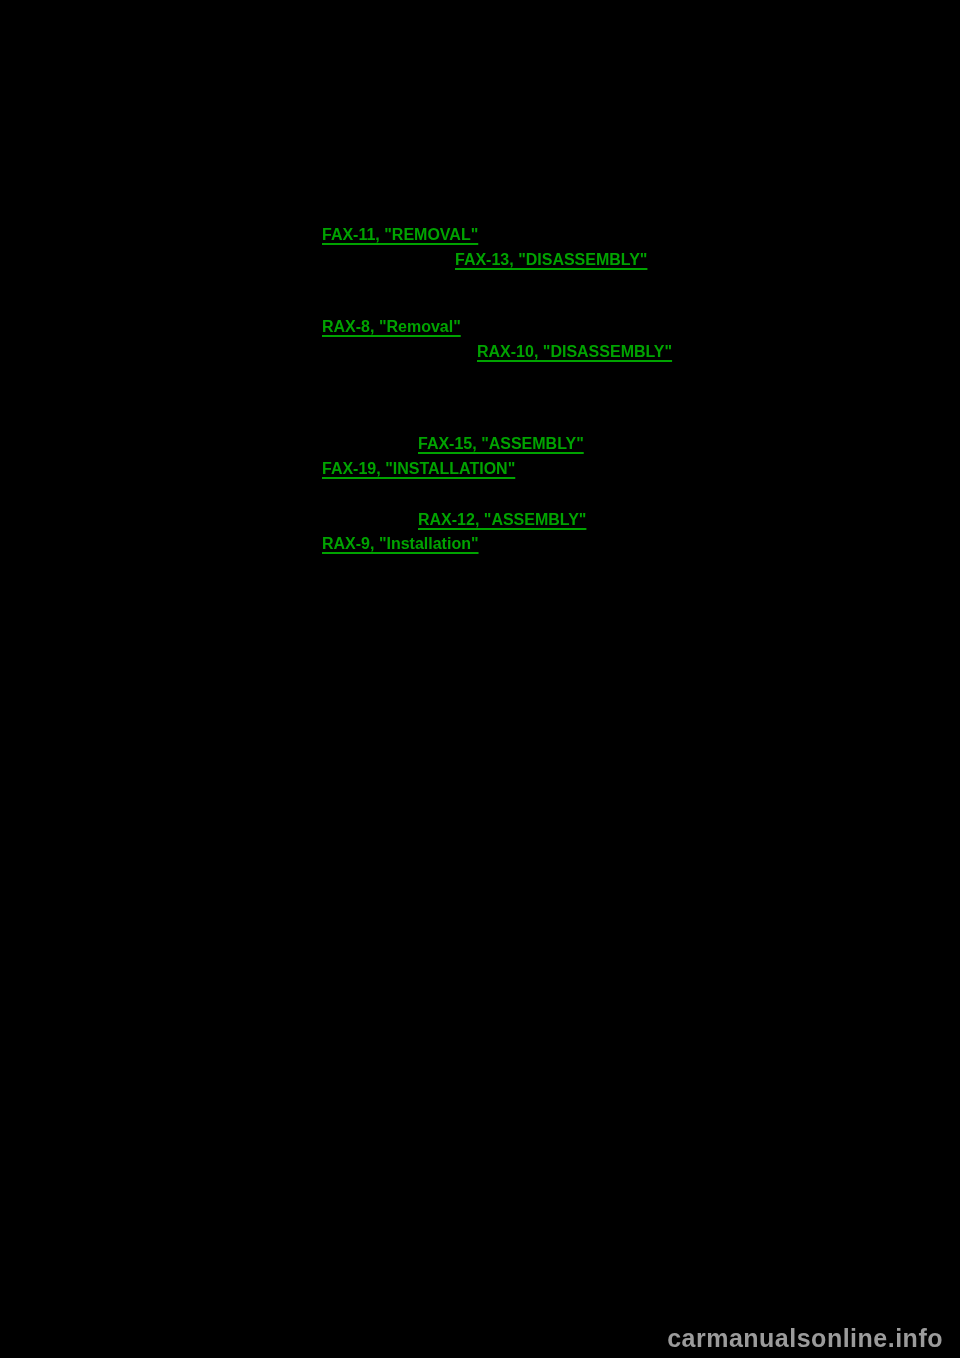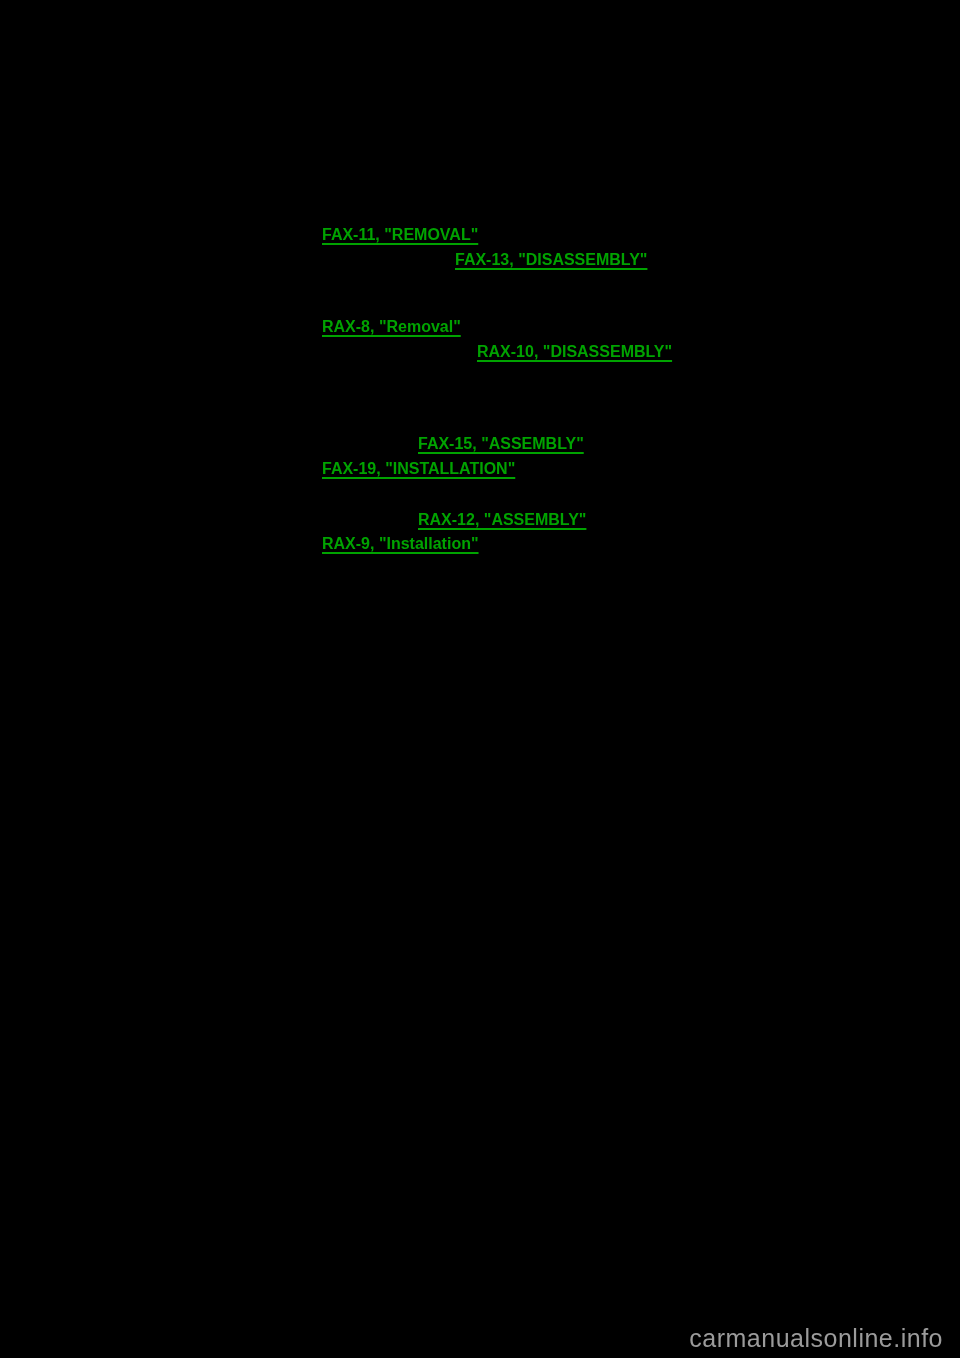--- a/index.html
+++ b/index.html
@@ -37,21 +37,21 @@
     .link-5 { left: 418px; top: 436px; }
     .link-6 { left: 322px; top: 461px; }
     .link-7 { left: 418px; top: 512px; }
     .link-8 { left: 322px; top: 536px; }
     .watermark {
       position: absolute;
       right: 17px;
       bottom: 5px;
       color: #9b9b9b;
       font-size: 25px;
-      font-weight: normal;
+      font-weight: bold;
       letter-spacing: 0.5px;
       white-space: nowrap;
     }
   </style>
 </head>
 <body>
 
 <div class="page">
   <a class="doc-link link-1">FAX-11, "REMOVAL"</a>
   <a class="doc-link link-2">FAX-13, "DISASSEMBLY"</a>

